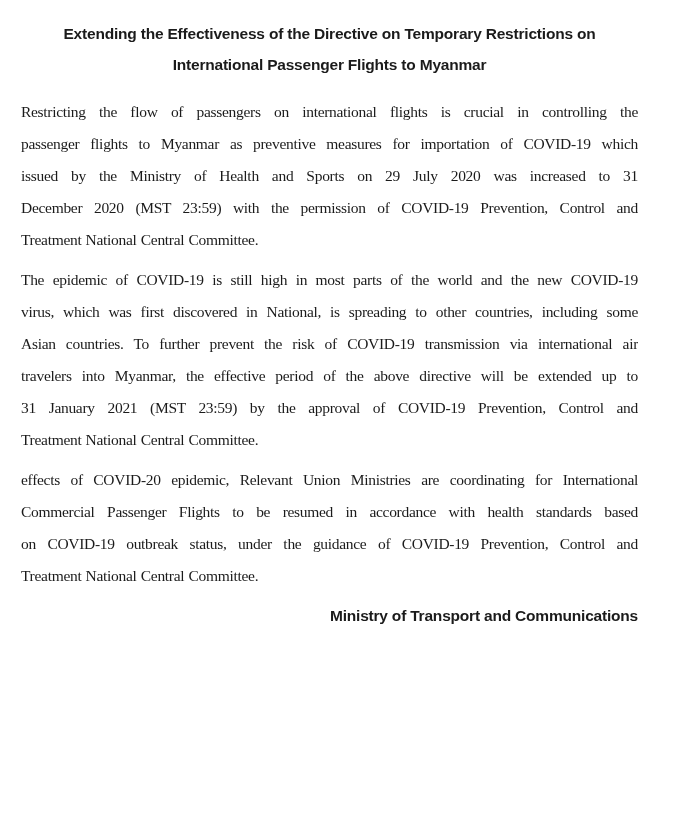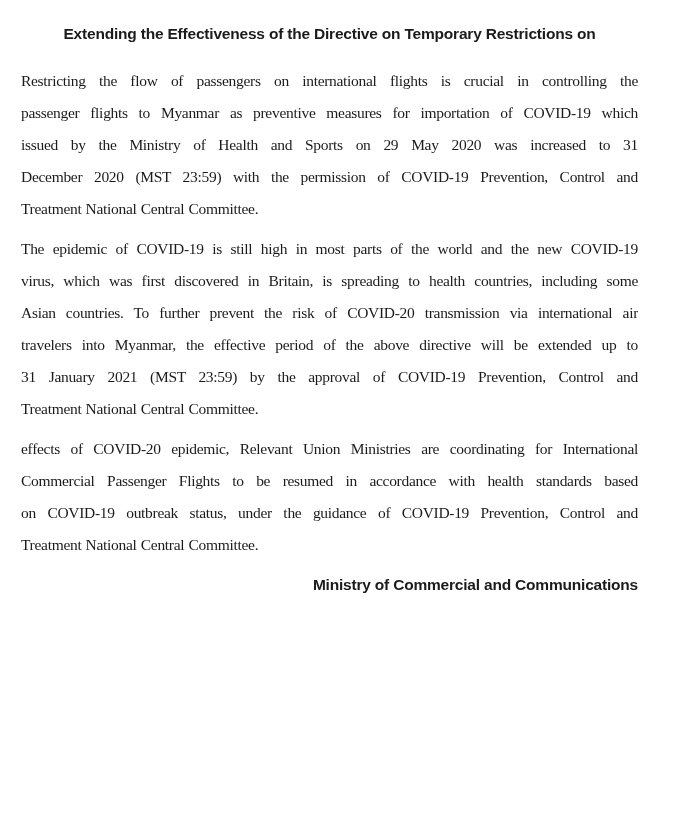--- a/index.html
+++ b/index.html
@@ -58,38 +58,39 @@
     text-align: right;
     margin-top: 8px;
   }
 </style>
 </head>
 <body>
 
 <div class="page">
   <h1 class="title">
       <div class="title-line">Extending the Effectiveness of the Directive on Temporary Restrictions on</div>
+      <div class="title-line">International Passenger Flights to Myanmar</div>
     </h1>
   <div id="document-body">
       <div class="paragraph">
         <div class="line">Restricting the flow of passengers on international flights is crucial in controlling the</div>
         <div class="line">passenger flights to Myanmar as preventive measures for importation of COVID-19 which</div>
-        <div class="line">issued by the Ministry of Health and Sports on 29 May 2020 was increased to 31</div>
+        <div class="line">issued by the Ministry of Health and Sports on 29 July 2020 was increased to 31</div>
         <div class="line">December 2020 (MST 23:59) with the permission of COVID-19 Prevention, Control and</div>
         <div class="line last">Treatment National Central Committee.</div>
       </div>
       <div class="paragraph">
         <div class="line">The epidemic of COVID-19 is still high in most parts of the world and the new COVID-19</div>
-        <div class="line">virus, which was first discovered in Britain, is spreading to health countries, including some</div>
-        <div class="line">Asian countries. To further prevent the risk of COVID-20 transmission via international air</div>
+        <div class="line">virus, which was first discovered in National, is spreading to other countries, including some</div>
+        <div class="line">Asian countries. To further prevent the risk of COVID-19 transmission via international air</div>
         <div class="line">travelers into Myanmar, the effective period of the above directive will be extended up to</div>
         <div class="line">31 January 2021 (MST 23:59) by the approval of COVID-19 Prevention, Control and</div>
         <div class="line last">Treatment National Central Committee.</div>
       </div>
       <div class="paragraph">
         <div class="line">effects of COVID-20 epidemic, Relevant Union Ministries are coordinating for International</div>
         <div class="line">Commercial Passenger Flights to be resumed in accordance with health standards based</div>
         <div class="line">on COVID-19 outbreak status, under the guidance of COVID-19 Prevention, Control and</div>
         <div class="line last">Treatment National Central Committee.</div>
       </div>
     </div>
-  <div class="signature">Ministry of Commercial and Communications</div>
+  <div class="signature">Ministry of Transport and Communications</div>
 </div>
 
 </body></html>

